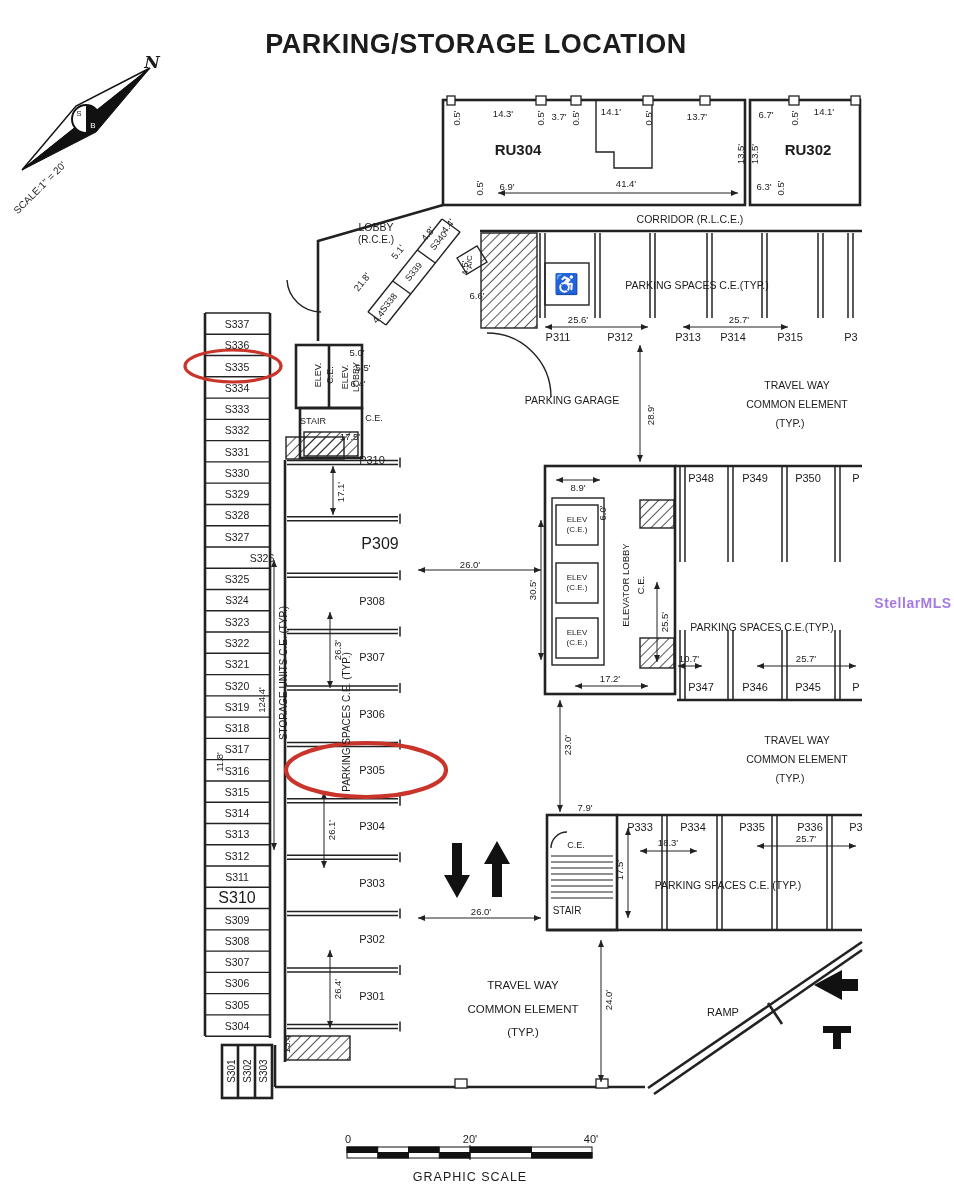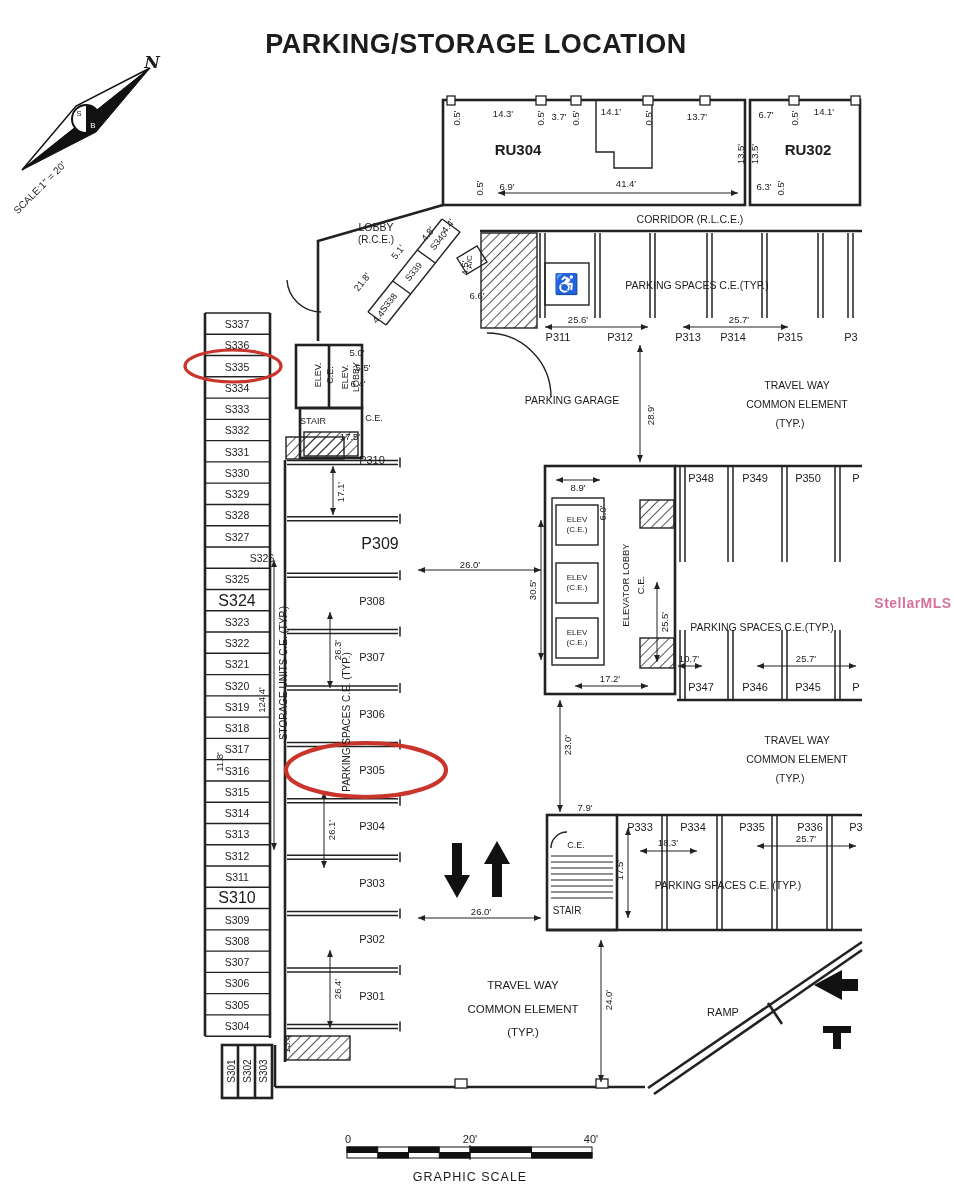--- a/index.html
+++ b/index.html
@@ -4,21 +4,21 @@
 <style>
   *{margin:0;padding:0;box-sizing:border-box}
   html,body{background:#fff}
   body{width:954px;height:1200px;position:relative;font-family:"Liberation Sans",sans-serif;color:#1c1c1c}
   #plan{position:absolute;inset:0;width:954px;height:1200px;overflow:hidden;background:#fff}
   #plan-svg{position:absolute;left:0;top:0}
   .lbl{position:absolute;white-space:nowrap;font-size:11px;color:#1c1c1c;line-height:1;transform:translate(-50%,-50%)}
   .dim{font-size:9.5px;color:#222}
   .title{font-size:27px;font-weight:bold;letter-spacing:.5px}
   .caps{letter-spacing:1px}
-  .wm{color:#be185d;opacity:.62;font-size:14px;font-weight:bold;letter-spacing:.5px}
+  .wm{color:#6d28d9;opacity:.62;font-size:14px;font-weight:bold;letter-spacing:.5px}
   .north{font-family:"DejaVu Serif",serif;font-style:italic;font-weight:bold;font-size:17px}
 </style>
 </head>
 <body>
 
 <div id="plan">
 
 <svg id="plan-svg" width="954" height="1200" viewBox="0 0 954 1200">
   <defs>
     <pattern id="hatch" width="7" height="7" patternTransform="rotate(45)" patternUnits="userSpaceOnUse">
@@ -387,21 +387,21 @@
     <div class="lbl" style="left: 237px; top: 387.81px; font-size: 10.5px; transform: translate(-50%, -50%);">S334</div>
     <div class="lbl" style="left: 237px; top: 409.08px; font-size: 10.5px; transform: translate(-50%, -50%);">S333</div>
     <div class="lbl" style="left: 237px; top: 430.35px; font-size: 10.5px; transform: translate(-50%, -50%);">S332</div>
     <div class="lbl" style="left: 237px; top: 451.62px; font-size: 10.5px; transform: translate(-50%, -50%);">S331</div>
     <div class="lbl" style="left: 237px; top: 472.89px; font-size: 10.5px; transform: translate(-50%, -50%);">S330</div>
     <div class="lbl" style="left: 237px; top: 494.16px; font-size: 10.5px; transform: translate(-50%, -50%);">S329</div>
     <div class="lbl" style="left: 237px; top: 515.43px; font-size: 10.5px; transform: translate(-50%, -50%);">S328</div>
     <div class="lbl" style="left: 237px; top: 536.7px; font-size: 10.5px; transform: translate(-50%, -50%);">S327</div>
     <div class="lbl" style="left: 237px; top: 557.97px; font-size: 10.5px; transform: translate(-50%, -50%); margin-left: 25px;">S326</div>
     <div class="lbl" style="left: 237px; top: 579.24px; font-size: 10.5px; transform: translate(-50%, -50%);">S325</div>
-    <div class="lbl" style="left: 237px; top: 600.51px; font-size: 16px; transform: translate(-50%, -50%);">S324</div>
+    <div class="lbl" style="left: 237px; top: 600.51px; font-size: 10px; transform: translate(-50%, -50%);">S324</div>
     <div class="lbl" style="left: 237px; top: 621.78px; font-size: 10.5px; transform: translate(-50%, -50%);">S323</div>
     <div class="lbl" style="left: 237px; top: 643.05px; font-size: 10.5px; transform: translate(-50%, -50%);">S322</div>
     <div class="lbl" style="left: 237px; top: 664.32px; font-size: 10.5px; transform: translate(-50%, -50%);">S321</div>
     <div class="lbl" style="left: 237px; top: 685.59px; font-size: 10.5px; transform: translate(-50%, -50%);">S320</div>
     <div class="lbl" style="left: 237px; top: 706.86px; font-size: 10.5px; transform: translate(-50%, -50%);">S319</div>
     <div class="lbl" style="left: 237px; top: 728.13px; font-size: 10.5px; transform: translate(-50%, -50%);">S318</div>
     <div class="lbl" style="left: 237px; top: 749.4px; font-size: 10.5px; transform: translate(-50%, -50%);">S317</div>
     <div class="lbl" style="left: 237px; top: 770.67px; font-size: 10.5px; transform: translate(-50%, -50%);">S316</div>
     <div class="lbl" style="left: 237px; top: 791.94px; font-size: 10.5px; transform: translate(-50%, -50%);">S315</div>
     <div class="lbl" style="left: 237px; top: 813.21px; font-size: 10.5px; transform: translate(-50%, -50%);">S314</div>

